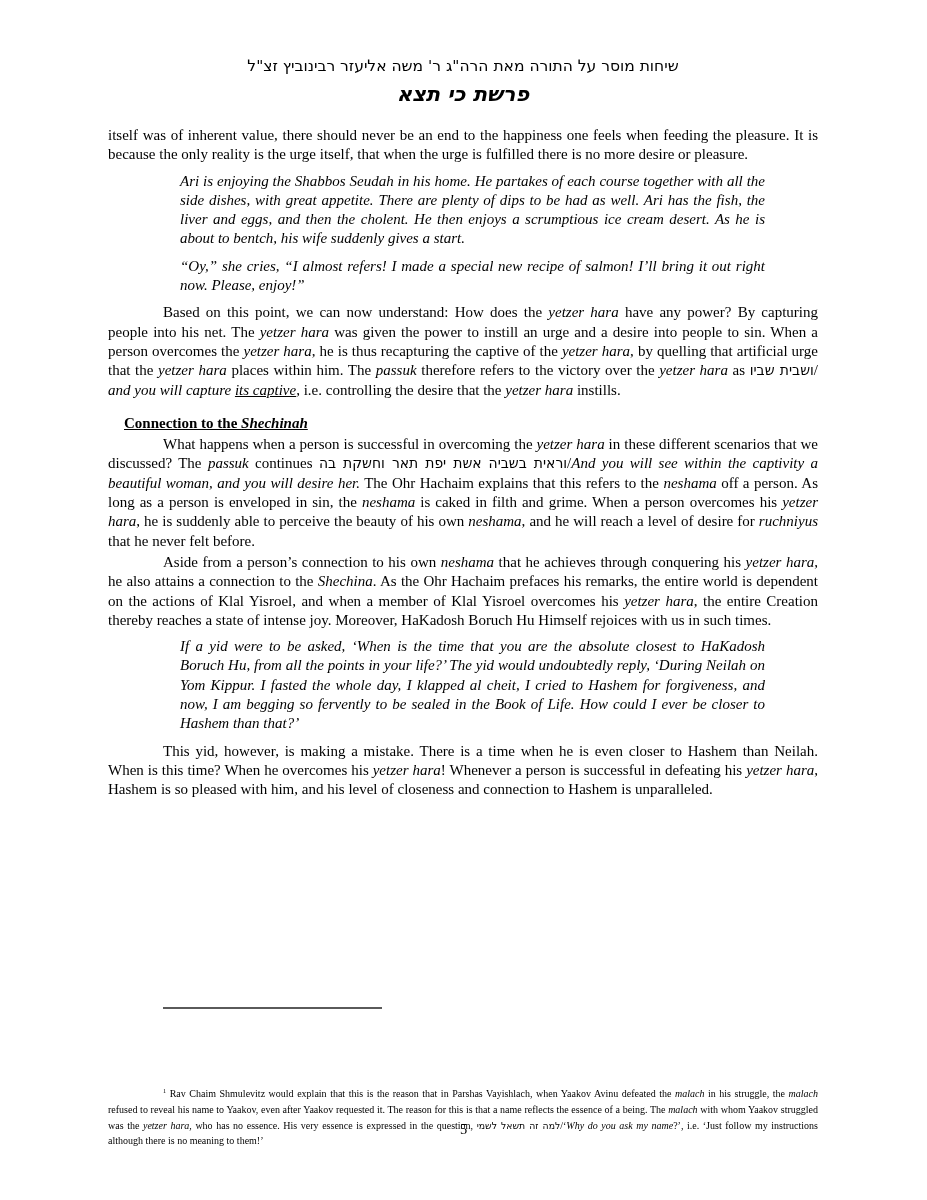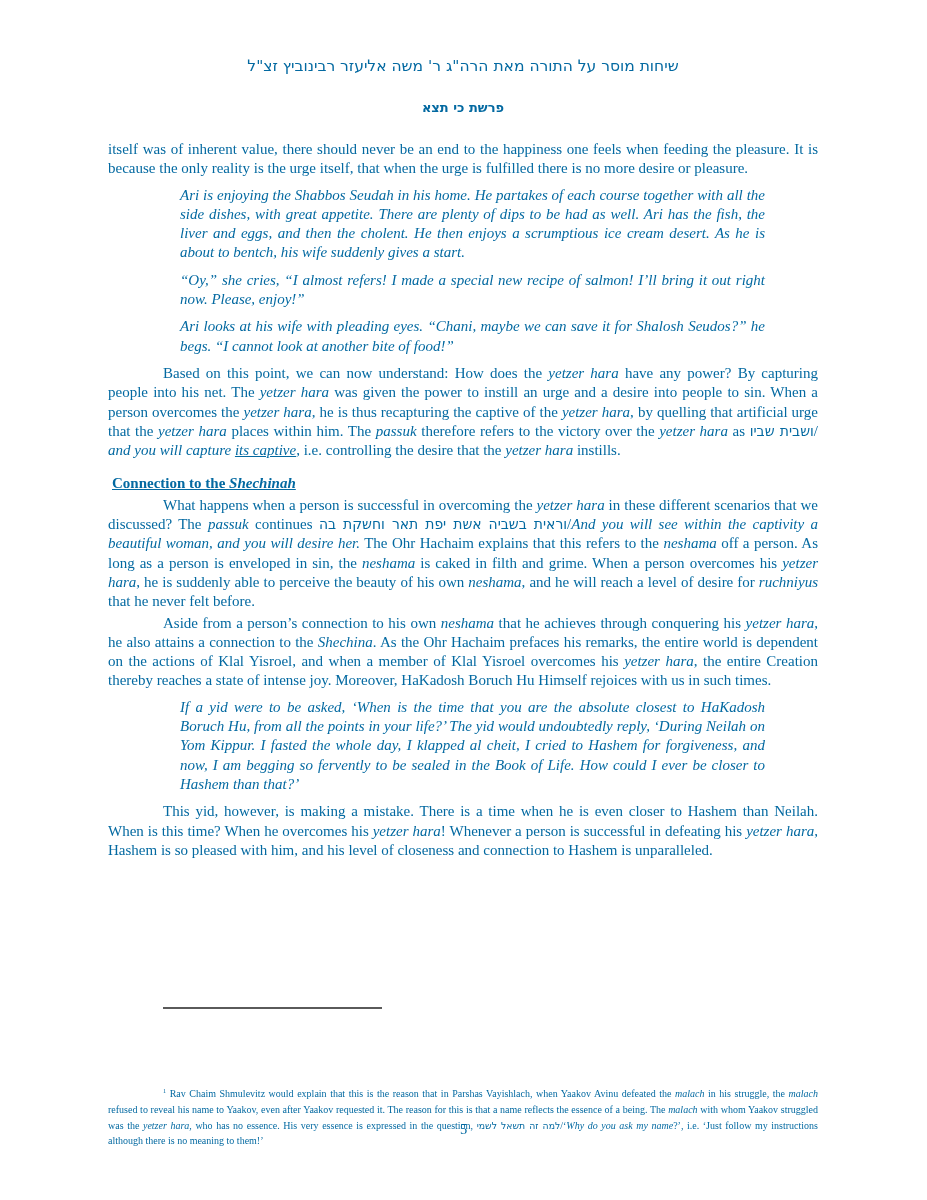--- a/index.html
+++ b/index.html
@@ -3,58 +3,59 @@
 <meta charset="utf-8">
 <style>
   html, body { margin: 0; padding: 0; background: #ffffff; }
   .page {
     position: relative;
     width: 927px;
     height: 1200px;
     background: #ffffff;
     overflow: hidden;
     font-family: "Liberation Serif", serif;
-    color: #0369a1;
+    color: #000000;
   }
   .content {
     position: absolute;
     left: 108px;
     top: 56px;
     width: 710px;
   }
   .heb-title {
     text-align: center;
     font-family: "DejaVu Serif", "DejaVu Sans", serif;
     font-size: 15.5px;
     line-height: 21px;
   }
   .heb-parsha {
     text-align: center;
     font-family: "DejaVu Serif", "DejaVu Sans", serif;
-    font-size: 13px;
+    font-size: 21px;
     font-weight: bold;
     line-height: 22px;
-    margin-top: 20px;
+    margin-top: 6px;
+    font-style: italic;
   }
   .body-text {
     margin-top: 21px;
     font-size: 15px;
     line-height: 19.3px;
     text-align: justify;
   }
   .para { margin: 0 0 2px 0; }
   .para.indent { text-indent: 55px; }
   .quote {
     margin: 7px 53px 8px 72px;
     font-style: italic;
     text-align: justify;
   }
   .heading {
     font-size: 15px;
-    margin: 14px 0 2px 4px;
+    margin: 14px 0 2px 16px;
     font-weight: bold;
     text-align: left;
   }
   .it { font-style: italic; }
   .bd { font-weight: bold; }
   .un { text-decoration: underline; }
   .he {
     font-family: "DejaVu Serif", "DejaVu Sans", serif;
     font-style: normal;
     unicode-bidi: isolate;
@@ -96,21 +97,20 @@
     <div class="heb-title" dir="rtl">שיחות מוסר על התורה מאת הרה"ג ר' משה אליעזר רבינוביץ זצ"ל</div>
     <div class="heb-parsha" dir="rtl">פרשת כי תצא</div>
 
     <div class="body-text">
       <p class="para">itself was of inherent value, there should never be an end to the happiness one feels when feeding the pleasure. It is because the only reality is the urge itself, that when the urge is fulfilled there is no more desire or pleasure.</p>
 
       <p class="quote">Ari is enjoying the Shabbos Seudah in his home. He partakes of each course together with all the side dishes, with great appetite. There are plenty of dips to be had as well. Ari has the fish, the liver and eggs, and then the cholent. He then enjoys a scrumptious ice cream desert. As he is about to bentch, his wife suddenly gives a start.</p>
 
       <p class="quote">“Oy,” she cries, “I almost refers! I made a special new recipe of salmon! I’ll bring it out right now. Please, enjoy!”</p>
 
-      <p class="quote">Ari looks at his wife with pleading eyes. “Chani, maybe we can save it for Shalosh Seudos?” he begs. “I cannot look at another bite of food!”</p>
 
 
       <p class="para indent"><span>Based on this point, we can now understand: How does the </span><span class="it">yetzer hara</span><span> have any power? By capturing people into his net. The </span><span class="it">yetzer hara</span><span> was given the power to instill an urge and a desire into people to sin. When a person overcomes the </span><span class="it">yetzer hara</span><span>, he is thus recapturing the captive of the </span><span class="it">yetzer hara</span><span>, by quelling that artificial urge that the </span><span class="it">yetzer hara</span><span> places within him. The </span><span class="it">passuk</span><span> therefore refers to the victory over the </span><span class="it">yetzer hara</span><span> as </span><span class="he">ושבית שביו</span><span>/ </span><span class="it">and you will capture </span><span class="it un">its captive</span><span>, i.e. controlling the desire that the </span><span class="it">yetzer hara</span><span> instills.</span></p>
 
       <h2 class="heading"><span class="bd un">Connection to the </span><span class="it bd un">Shechinah</span></h2>
 
       <p class="para indent"><span>What happens when a person is successful in overcoming the </span><span class="it">yetzer hara</span><span> in these different scenarios that we discussed? The </span><span class="it">passuk</span><span> continues </span><span class="he">וראית בשביה אשת יפת תאר וחשקת בה</span><span>/</span><span class="it">And you will see within the captivity a beautiful woman, and you will desire her.</span><span> The Ohr Hachaim explains that this refers to the </span><span class="it">neshama</span><span> off a person. As long as a person is enveloped in sin, the </span><span class="it">neshama</span><span> is caked in filth and grime. When a person overcomes his </span><span class="it">yetzer hara</span><span>, he is suddenly able to perceive the beauty of his own </span><span class="it">neshama</span><span>, and he will reach a level of desire for </span><span class="it">ruchniyus</span><span> that he never felt before.</span></p>
 
       <p class="para indent"><span>Aside from a person’s connection to his own </span><span class="it">neshama</span><span> that he achieves through conquering his </span><span class="it">yetzer hara</span><span>, he also attains a connection to the </span><span class="it">Shechina</span><span>. As the Ohr Hachaim prefaces his remarks, the entire world is dependent on the actions of Klal Yisroel, and when a member of Klal Yisroel overcomes his </span><span class="it">yetzer hara</span><span>, the entire Creation thereby reaches a state of intense joy. Moreover, HaKadosh Boruch Hu Himself rejoices with us in such times.</span></p>
 

